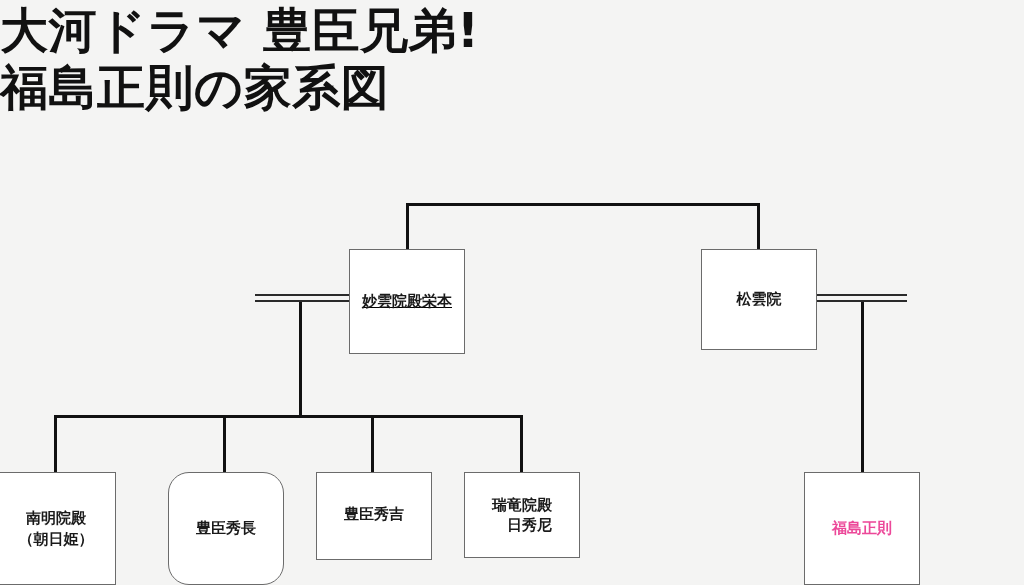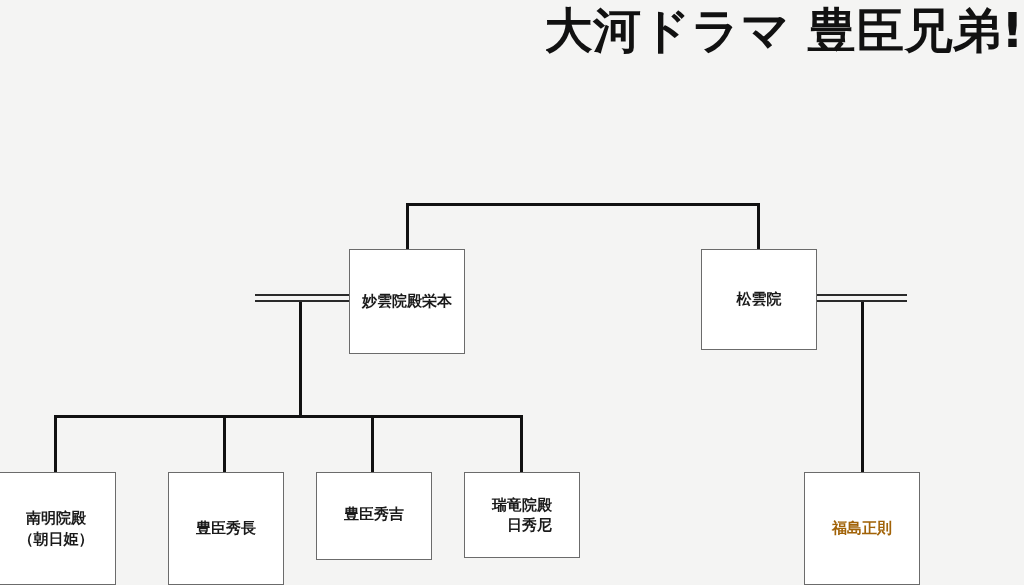--- a/index.html
+++ b/index.html
@@ -19,21 +19,21 @@
     height: 585px;
     background: #f4f4f3;
   }
 
   
   .title-block {
     position: absolute;
     top: 2px;
     left: 0;
     width: 1024px;
-    text-align: right;
+    text-align: left;
     line-height: 1.18;
   }
   .title-line {
     display: block;
     font-size: 48px;
     font-weight: bold;
     color: #111111;
     letter-spacing: 0.5px;
     white-space: nowrap;
   }
@@ -61,21 +61,21 @@
   }
   .node .node-label {
     font-size: 15px;
     font-weight: bold;
     color: #1a1a1a;
     line-height: 1.35;
     white-space: pre-line;
     padding: 0 4px;
   }
   .node.highlight .node-label {
-    color: #a16207;
+    color: #ec4899;
     text-align: center;
   }
 
   
   .line {
     position: absolute;
     background: #111111;
     z-index: 1;
   }
   .line.h { height: 3px; }
@@ -92,20 +92,21 @@
     background: #2a2a2a;
   }
 </style>
 </head>
 <body>
 
 <div id="page">
 
   <div class="title-block">
     <span class="title-line">大河ドラマ 豊臣兄弟!</span>
+    <span class="title-line">福島正則の家系図</span>
   </div>
 
   <div id="tree">
 
     <div class="line h" style="left:406px; top:203px; width:354px;"></div>
     <div class="line v" style="left:406px; top:203px; height:47px;"></div>
     <div class="line v" style="left:757px; top:203px; height:47px;"></div>
 
     <div class="marriage-rail" style="left:255px; top:294px; width:96px; height:9px;">
       <div class="rail" style="top:0;"></div>
@@ -121,35 +122,35 @@
 
     <div class="line v" style="left:861px; top:302px; height:171px;"></div>
 
     <div class="line h" style="left:54px; top:415px; width:469px;"></div>
     <div class="line v" style="left:54px; top:415px; height:58px;"></div>
     <div class="line v" style="left:223px; top:415px; height:58px;"></div>
     <div class="line v" style="left:371px; top:415px; height:58px;"></div>
     <div class="line v" style="left:520px; top:415px; height:58px;"></div>
 
 
-    <div class="node" style="left:349px; top:249px; width:116px; height:105px;">
+    <div class="node" style="left:349px; top:249px; width:116px; height:105px;text-decoration:underline;">
       <span class="node-label">妙雲院殿栄本</span>
     </div>
 
     <div class="node" style="left:701px; top:249px; width:116px; height:101px;">
       <span class="node-label">松雲院</span>
     </div>
 
 
     <div class="node" style="left:-4px; top:472px; width:120px; height:113px;">
       <span class="node-label">南明院殿
 （朝日姫）</span>
     </div>
 
-    <div class="node" style="left:168px; top:472px; width:116px; height:113px;">
+    <div class="node" style="left:168px; top:472px; width:116px; height:113px;border-radius:21px;">
       <span class="node-label">豊臣秀長</span>
     </div>
 
     <div class="node" style="left:316px; top:472px; width:116px; height:88px;font-family:Liberation Mono, monospace;">
       <span class="node-label">豊臣秀吉</span>
     </div>
 
     <div class="node" style="left:464px; top:472px; width:116px; height:86px;text-align:right;">
       <span class="node-label">瑞竜院殿
 日秀尼</span>

